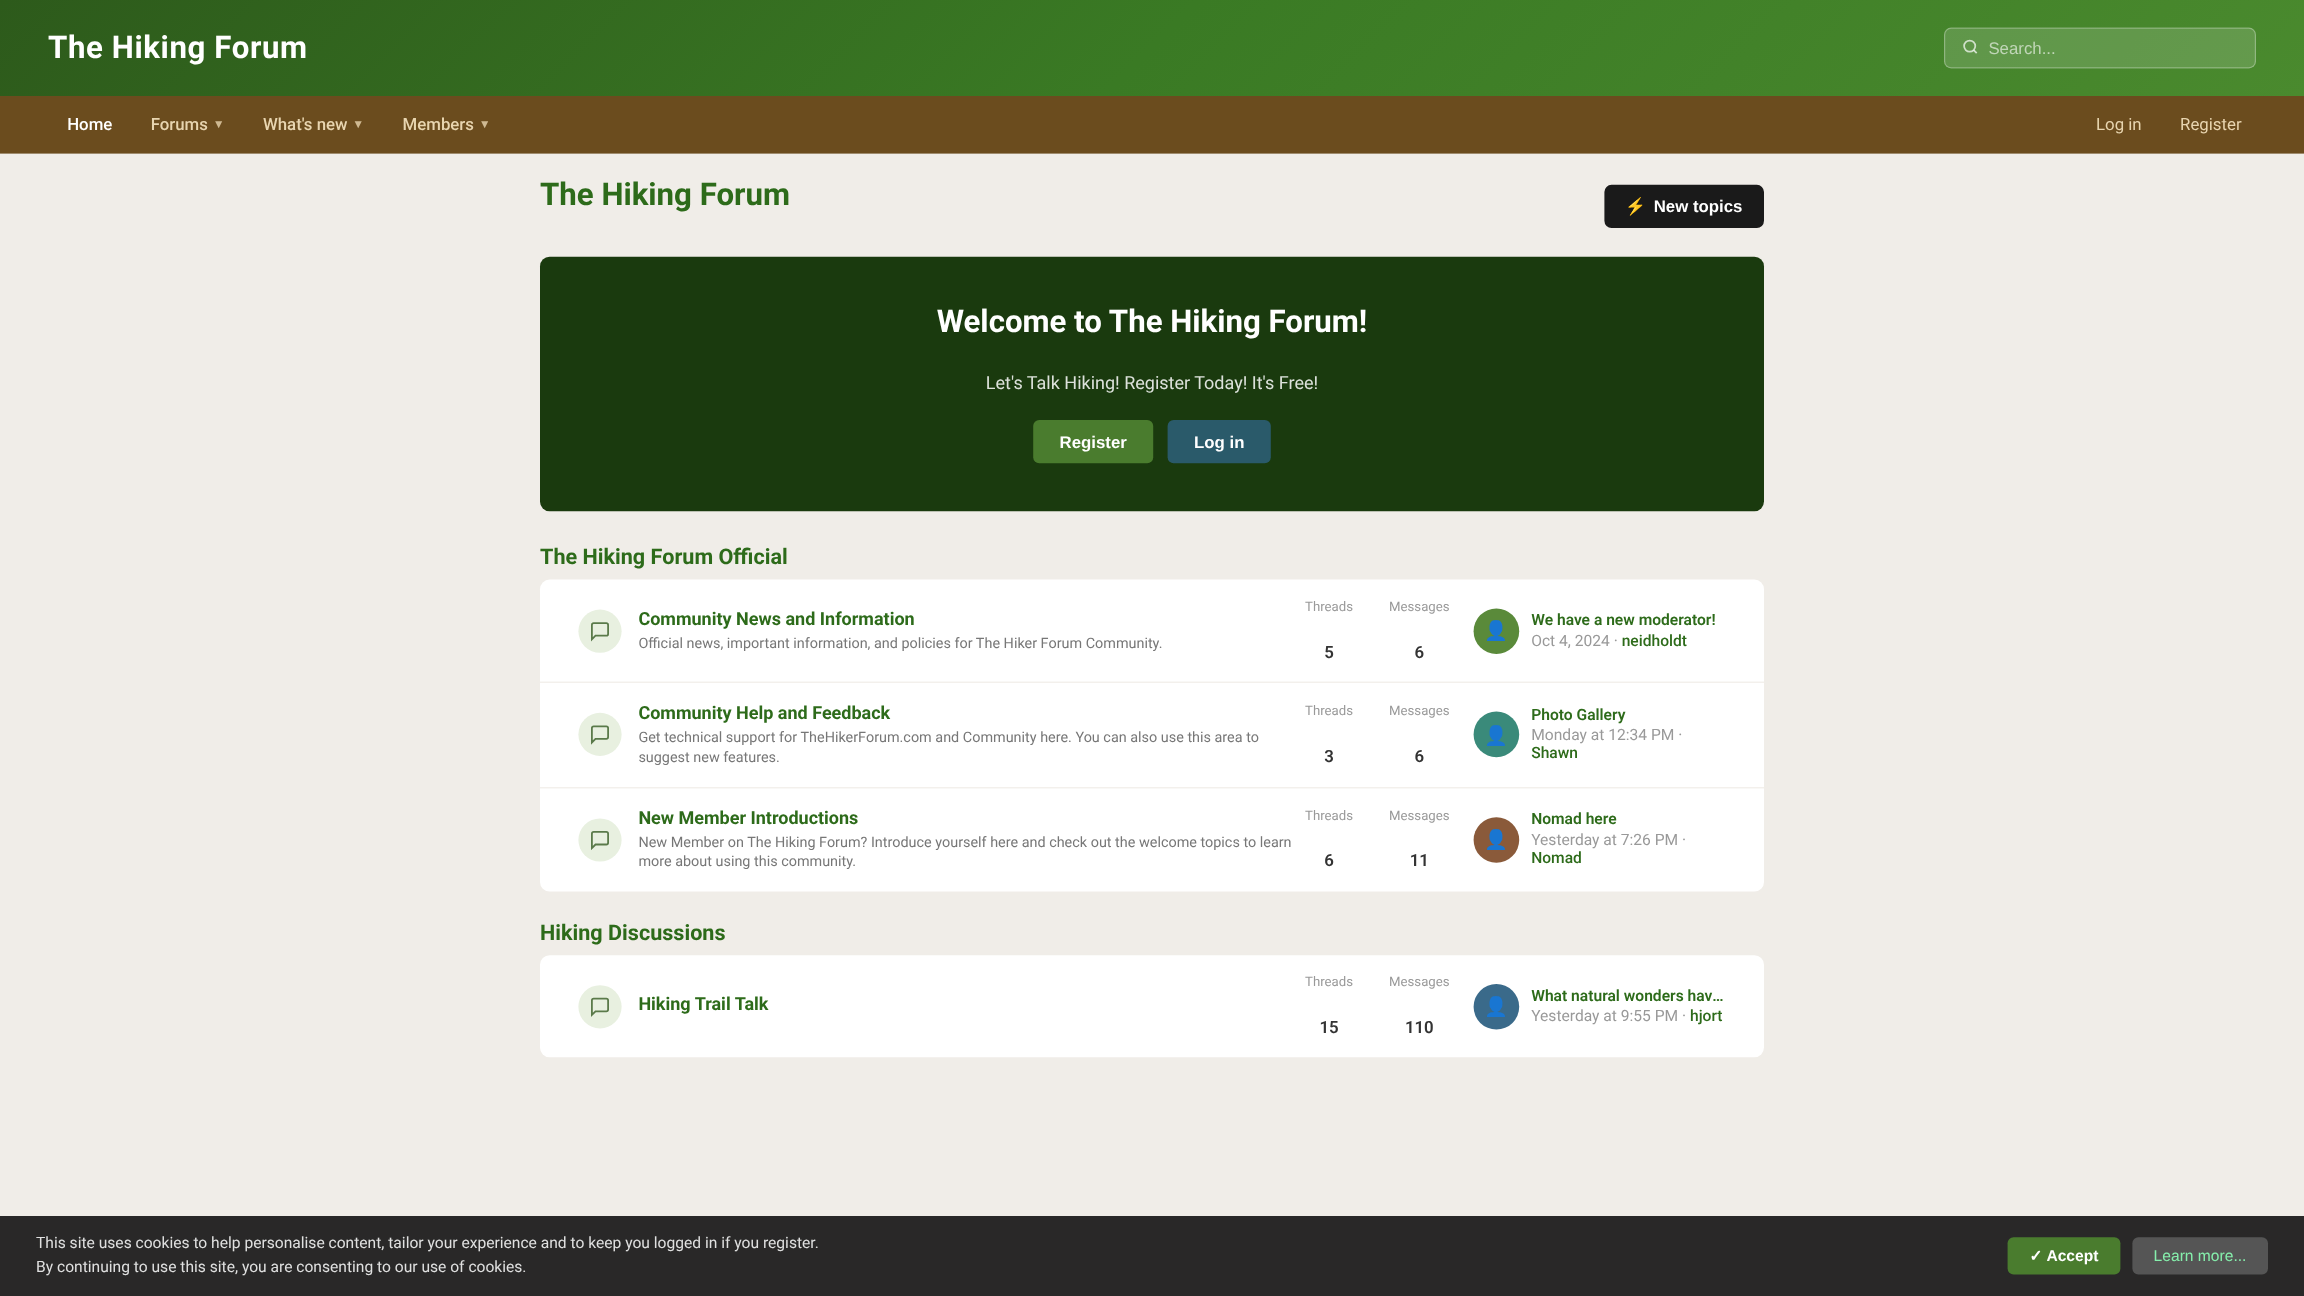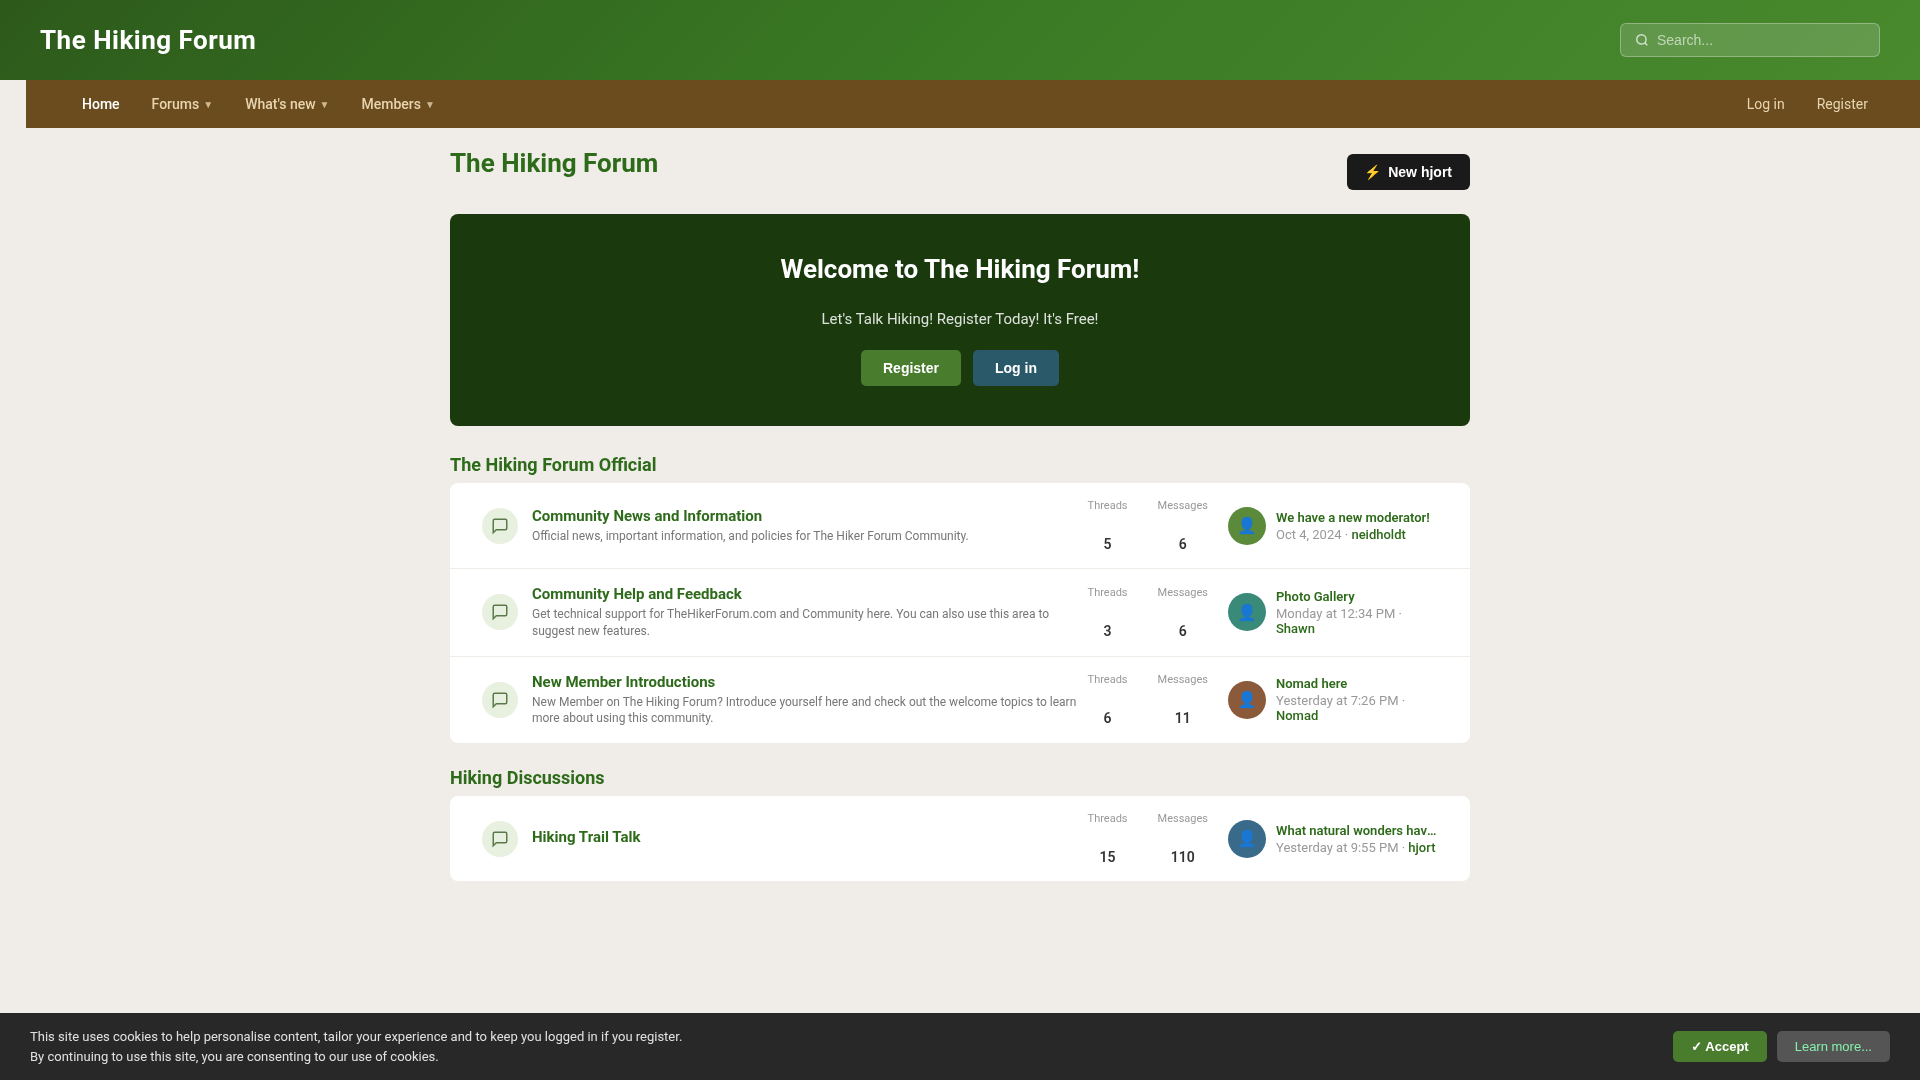--- a/index.html
+++ b/index.html
@@ -15,21 +15,20 @@
       min-height: 80px;
     }
     .site-title {
       color: #fff;
       font-size: 26px;
       font-weight: 700;
       letter-spacing: 0.5px;
     }
     .search-bar {
       display: flex;
-      align-items: center;
       background: rgba(255,255,255,0.15);
       border: 1px solid rgba(255,255,255,0.3);
       border-radius: 6px;
       padding: 8px 14px;
       width: 260px;
       color: #fff;
     }
     .search-bar input {
       background: transparent;
       border: none;
@@ -41,21 +40,20 @@
     .search-bar input::placeholder { color: rgba(255,255,255,0.6); }
     .search-icon-svg { color: rgba(255,255,255,0.7); margin-right: 8px; flex-shrink: 0; }
 
     
     .nav-bar {
       background: #6b4c1e;
       display: flex;
       align-items: center;
       padding: 0 40px;
       height: 48px;
-      margin-left: 26px;
     }
     .nav-left { display: flex; align-items: center; gap: 0; flex: 1; }
     .nav-item {
       color: #e8d5b0;
       padding: 0 16px;
       height: 48px;
       display: flex;
       align-items: center;
       cursor: pointer;
       font-size: 14px;
@@ -314,21 +312,21 @@
     <a class="nav-link">Register</a>
   </div>
 </nav>
 
 <div class="page-content">
 
   <div class="page-header-row">
     <h1 class="page-title">The Hiking Forum</h1>
     <button class="new-posts-btn">
       <span>⚡</span>
-      <span>New hjort</span>
+      <span>New topics</span>
     </button>
   </div>
 
   <div class="welcome-banner">
     <h2>Welcome to The Hiking Forum!</h2>
     <p>Let's Talk Hiking! Register Today! It's Free!</p>
     <div class="banner-buttons">
       <button class="btn-register">Register</button>
       <button class="btn-login">Log in</button>
     </div>

